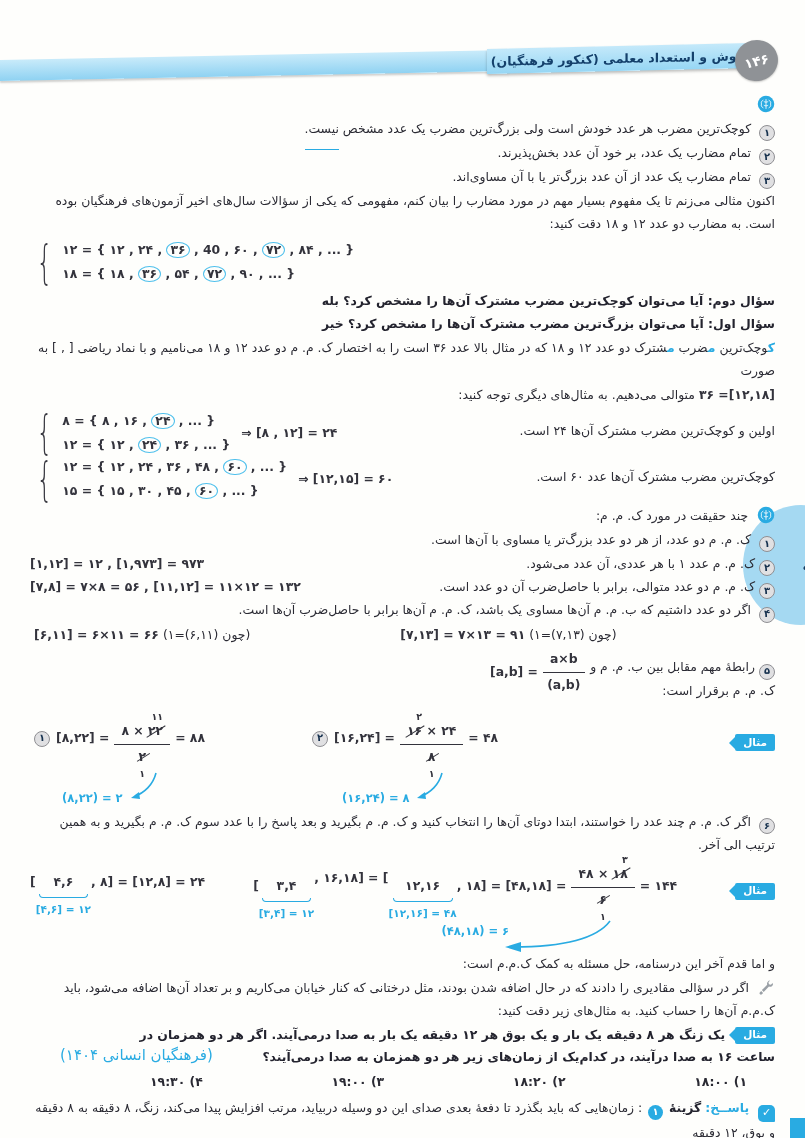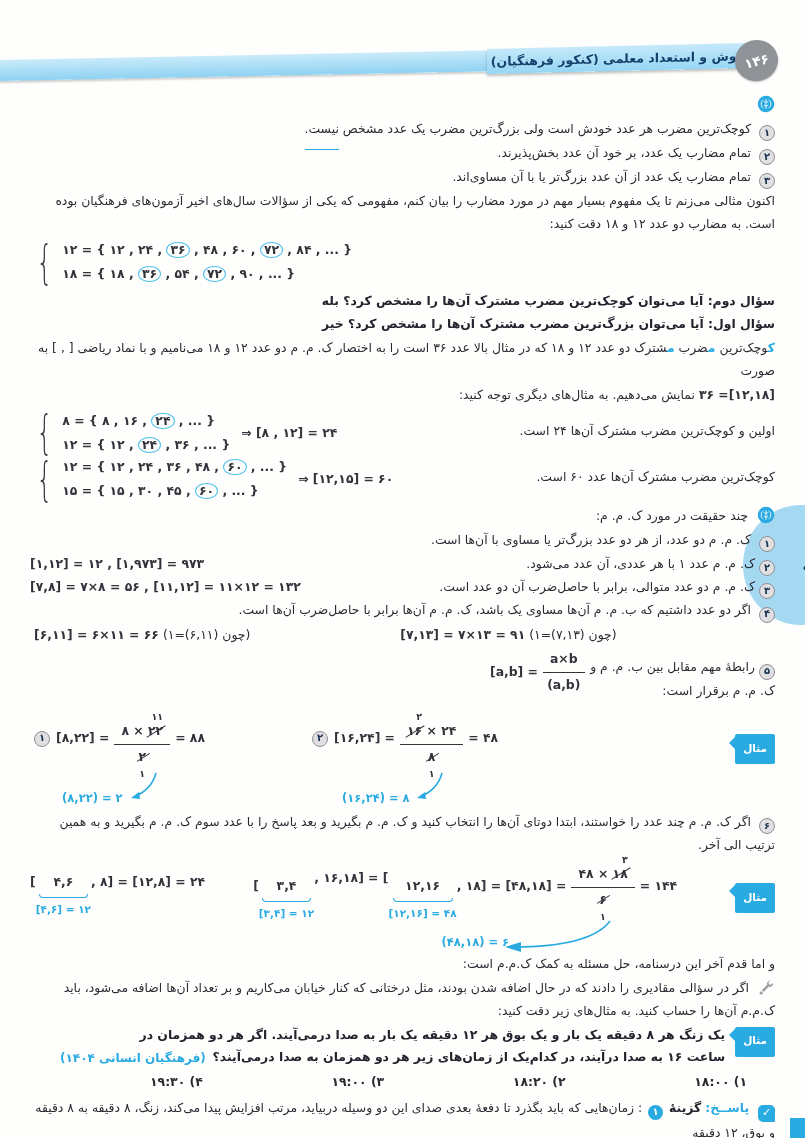--- a/index.html
+++ b/index.html
@@ -38,21 +38,21 @@
   
   .ocb { display:inline-flex; width:15px; height:15px; border-radius:50%; background:#29abe2; color:#fff; font-size:10px; font-weight:700; align-items:center; justify-content:center; vertical-align:-3px; margin:0 2px; }
   
   .oc { display:inline-block; border:1.4px solid #4fc0ec; border-radius:50%; padding:0 3px; line-height:14px; }
 
   
   .icon { display:inline-flex; vertical-align:-4px; margin-left:5px; }
   .bub { display:inline-flex; width:17px; height:17px; background:#29abe2; border-radius:5px 5px 1px 5px; color:#fff; font-size:11px; font-weight:700; align-items:center; justify-content:center; vertical-align:-4px; margin-left:5px; }
 
   
-  .badge { display:inline-flex; background:#29abe2; color:#fff; font-size:10.5px; font-weight:700; padding:1px 8px 2px; border-radius:2px; position:relative; margin-left:10px; white-space:nowrap; height:30px; align-items:center; }
+  .badge { display:inline-flex; background:#29abe2; color:#fff; font-size:10.5px; font-weight:700; padding:1px 8px 2px; border-radius:2px; position:relative; margin-left:10px; white-space:nowrap; height:17px; align-items:center; }
   .badge::after { content:""; position:absolute; left:-6px; top:2.5px; border-top:6px solid transparent; border-bottom:6px solid transparent; border-right:6px solid #29abe2; }
 
   
   .sys { display:flex; direction:ltr; align-items:center; gap:3px; }
   .sbrace { font-size:46px; font-weight:200; color:#3a3a42; line-height:.9; transform:scaleX(.55); font-family:"DejaVu Sans",sans-serif; }
   .slines { display:flex; flex-direction:column; gap:1px; }
   .sres { margin-left:8px; }
 
   
   .frac { display:inline-flex; flex-direction:column; align-items:center; margin:0 5px; }
@@ -64,21 +64,21 @@
   .rep-below { position:absolute; bottom:-14px; right:1px; font-size:9.5px; font-weight:600; }
   .exc { position:relative; direction:ltr; display:flex; align-items:center; }
   .exlabel { position:absolute; color:#29abe2; font-weight:700; font-size:11.5px; white-space:nowrap; direction:ltr; unicode-bidi:bidi-override; }
   .arr { position:absolute; }
 
   
   .grp { display:inline-flex; flex-direction:column; align-items:center; vertical-align:top; }
   .gbr { width:88%; height:4px; border:1.4px solid #29abe2; border-top:none; border-radius:0 0 7px 7px; margin-top:0; }
   .glab { color:#29abe2; font-weight:700; font-size:10.5px; margin-top:2px; white-space:nowrap; direction:ltr; unicode-bidi:bidi-override; }
 
-  .qsrc { position:absolute; left:30px; bottom:0; color:#29abe2; font-weight:700; font-size:12px; }
+  .qsrc { position:absolute; left:30px; bottom:0; color:#29abe2; font-weight:400; font-size:15px; }
   .opts { direction:rtl; display:flex; justify-content:space-between; padding:0 28px 0 120px; margin-top:2px; }
   .opt { direction:ltr; unicode-bidi:bidi-override; font-weight:600; }
 </style>
 </head>
 <body>
 
 <div class="page">
 
   <div class="ribbon">
     <div class="rib-a"></div>
@@ -114,35 +114,35 @@
     <p class="line">
       <span class="nc">۳</span>
       <span>تمام مضارب یک عدد از آن عدد بزرگ‌تر یا با آن مساوی‌اند.</span>
     </p>
     <p class="line">اکنون مثالی می‌زنم تا یک مفهوم بسیار مهم در مورد مضارب را بیان کنم، مفهومی که یکی از سؤالات سال‌های اخیر آزمون‌های فرهنگیان بوده است. به مضارب دو عدد ۱۲ و ۱۸ دقت کنید:</p>
 
     <div class="left-block" style="margin:3px 0 4px;">
       <div class="sys">
         <span class="sbrace">{</span>
         <span class="slines">
-          <span class="m"><span>۱۲ = { ۱۲ , ۲۴ , </span><span class="oc">۳۶</span><span> , ۴۸ , ۶۰ , </span><span class="oc">۷۲</span><span> , ۸۴ , ... }</span></span>
+          <span class="m"><span>۱۲ = { ۱۲ , ۲۴ , </span><span class="oc">۳۶</span><span> , 40 , ۶۰ , </span><span class="oc">۷۲</span><span> , ۸۴ , ... }</span></span>
           <span class="m"><span>۱۸ = { ۱۸ , </span><span class="oc">۳۶</span><span> , ۵۴ , </span><span class="oc">۷۲</span><span> , ۹۰ , ... }</span></span>
         </span>
       </div>
     </div>
 
     <p class="line bold">سؤال دوم: آیا می‌توان کوچک‌ترین مضرب مشترک آن‌ها را مشخص کرد؟ بله</p>
     <p class="line bold">سؤال اول: آیا می‌توان بزرگ‌ترین مضرب مشترک آن‌ها را مشخص کرد؟ خیر</p>
 
     <p class="line">
       <span class="cyan bold">ک</span><span>وچک‌ترین </span><span class="cyan bold">م</span><span>ضرب </span><span class="cyan bold">م</span><span>شترک دو عدد ۱۲ و ۱۸ که در مثال بالا عدد ۳۶ است را به اختصار ک. م. م دو عدد ۱۲ و ۱۸ می‌نامیم و با نماد ریاضی [ , ] به صورت</span>
     </p>
     <p class="line">
       <span class="m">۳۶ =[۱۲,۱۸]</span>
-      <span>نمایش می‌دهیم. به مثال‌های دیگری توجه کنید:</span>
+      <span>متوالی می‌دهیم. به مثال‌های دیگری توجه کنید:</span>
     </p>
 
     <div class="row" style="margin-top:3px;">
       <span style="padding-top:10px;">اولین و کوچک‌ترین مضرب مشترک آن‌ها ۲۴ است.</span>
       <div class="sys">
         <span class="sbrace">{</span>
         <span class="slines">
           <span class="m"><span>۸ = { ۸ , ۱۶ , </span><span class="oc">۲۴</span><span> , ... }</span></span>
           <span class="m"><span>۱۲ = { ۱۲ , </span><span class="oc">۲۴</span><span> , ۳۶ , ... }</span></span>
         </span>
@@ -265,21 +265,21 @@
         <span class="m" style="margin-top:14px;"> , ۱۸] = [۴۸,۱۸] =</span>
         <span class="frac" style="margin-top:2px;">
           <span class="fn m"><span>۴۸ ×</span>&nbsp;<span class="cross"><span>۱۸</span><span class="rep-above">۳</span></span></span>
           <span class="fd m"><span class="cross"><span>۶</span><span class="rep-below">۱</span></span></span>
         </span>
         <span class="m" style="margin-top:14px;">= ۱۴۴</span>
         <svg class="arr" style="right:62px; bottom:0;" width="120" height="34">
             <path d="M115 2 C100 22 60 28 18 28" stroke="#29abe2" stroke-width="1.6" fill="none"></path>
             <path d="M26 23 L10 28 L26 33 Z" fill="#29abe2"></path>
           </svg>
-        <span class="exlabel" style="right:168px; bottom:0;">(۴۸,۱۸) = ۶</span>
+        <span class="exlabel" style="right:168px; bottom:11px;">(۴۸,۱۸) = ۶</span>
       </div>
       <span class="badge" style="margin-top:22px;">مثال</span>
     </div>
 
     <p class="line">و اما قدم آخر این درسنامه، حل مسئله به کمک ک.م.م است:</p>
 
     <p class="line">
       <span class="icon">
           <svg width="17" height="17" viewBox="0 0 24 24">
             <path d="M21.5 6.5a4.5 4.5 0 0 1-6 4.2L8 18.2l-2.5-2.5 7.5-7.5a4.5 4.5 0 0 1 4.2-6l-2.4 2.4.6 2.8 2.8.6 2.4-2.4c.3.8.5 1.6.5 2.4zM4.5 17l2.7 2.7-1.7 1.8a1.9 1.9 0 0 1-2.7-2.7L4.5 17z" fill="#9aa0a6"></path>

